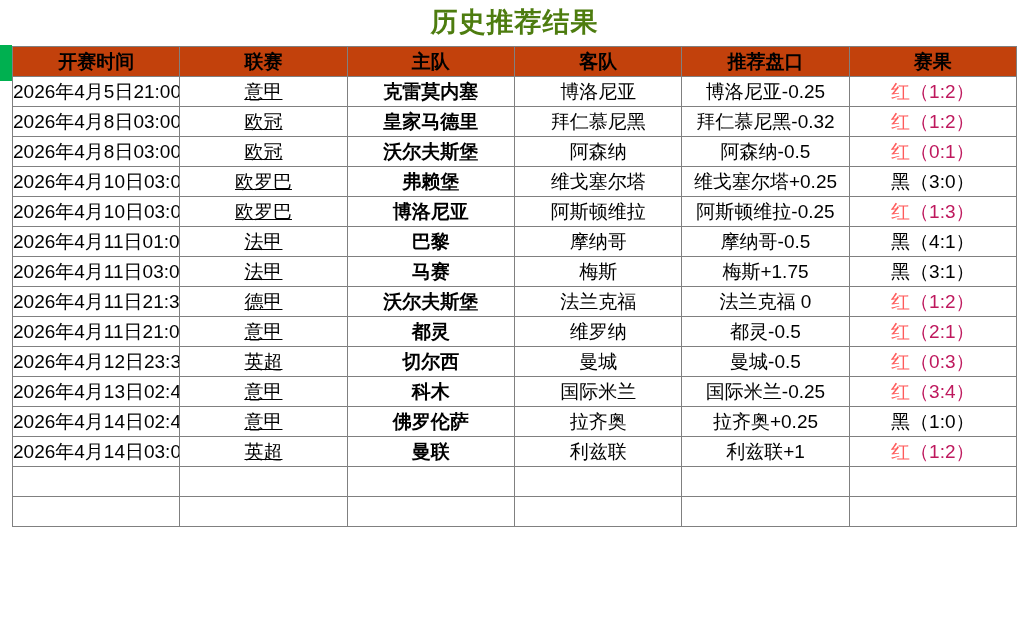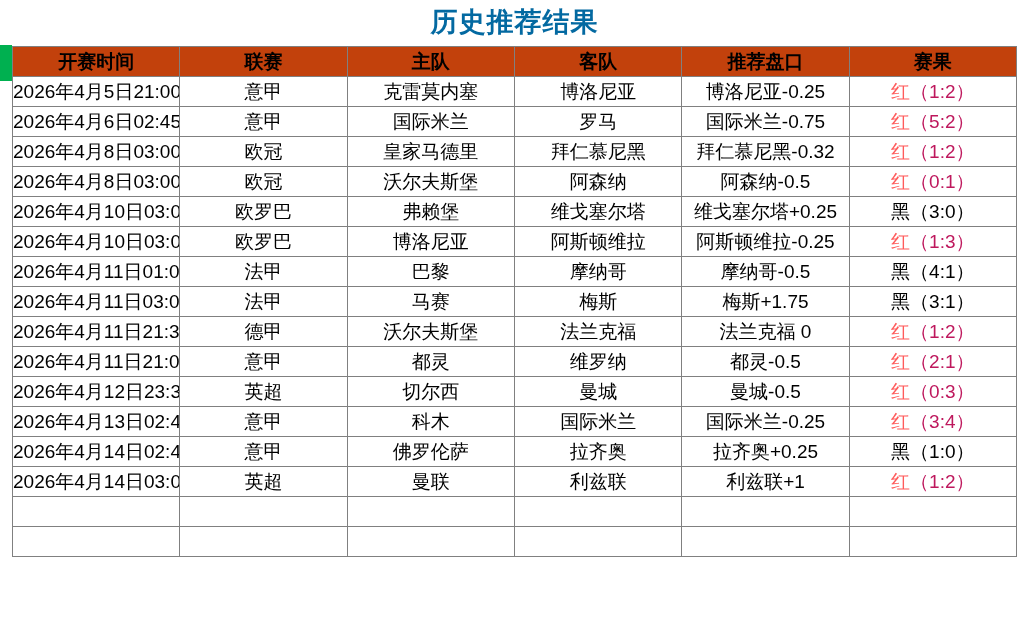--- a/index.html
+++ b/index.html
@@ -20,21 +20,21 @@
     height: 636px;
     background: #ffffff;
   }
   .title {
     text-align: center;
     font-size: 27px;
     font-weight: bold;
     letter-spacing: 1px;
     padding-top: 4px;
     padding-bottom: 6px;
-    color: #0369a1;
+    color: #4d7c0f;
   }
   .left-marker {
     position: absolute;
     left: 0;
     top: 45px;
     width: 12px;
     height: 36px;
     background: #00b050;
   }
   table.grid {
@@ -57,22 +57,22 @@
     background: #c2410c;
     font-weight: bold;
     font-size: 20px;
     height: 40px;
     color: #000000;
   }
   tbody td {
     background: #ffffff;
   }
   td.col-time { width: 226px; }
-  td.col-league { width: 102px; }
-  td.col-home { width: 165px; }
+  td.col-league { width: 102px; text-decoration: underline; }
+  td.col-home { width: 165px; font-weight: bold; }
   td.col-away { width: 165px; }
   td.col-line { width: 228px; margin-top: 27px; }
   td.col-result { width: 119px; }
   .res-red { color: #ff5b5b; }
   .res-black { color: #000000; }
   .res-push { color: #f5a623; }
   .res-score { color: #000000; }
   .res-score-red { color: #be185d; }
   tr.empty td {
     height: 29px;
@@ -102,28 +102,20 @@
     <tbody id="table-body">
         <tr>
           <td class="col-time">2026年4月5日21:00</td>
           <td class="col-league">意甲</td>
           <td class="col-home">克雷莫内塞</td>
           <td class="col-away">博洛尼亚</td>
           <td class="col-line">博洛尼亚-0.25</td>
           <td class="col-result"><span class="res-red">红</span><span class="res-score-red">（1:2）</span></td>
         </tr>
         <tr>
-          <td class="col-time">2026年4月6日02:45</td>
-          <td class="col-league">意甲</td>
-          <td class="col-home">国际米兰</td>
-          <td class="col-away">罗马</td>
-          <td class="col-line">国际米兰-0.75</td>
-          <td class="col-result"><span class="res-red">红</span><span class="res-score-red">（5:2）</span></td>
-        </tr>
-        <tr>
           <td class="col-time">2026年4月8日03:00</td>
           <td class="col-league">欧冠</td>
           <td class="col-home">皇家马德里</td>
           <td class="col-away">拜仁慕尼黑</td>
           <td class="col-line">拜仁慕尼黑-0.32</td>
           <td class="col-result"><span class="res-red">红</span><span class="res-score-red">（1:2）</span></td>
         </tr>
         <tr>
           <td class="col-time">2026年4月8日03:00</td>
           <td class="col-league">欧冠</td>

